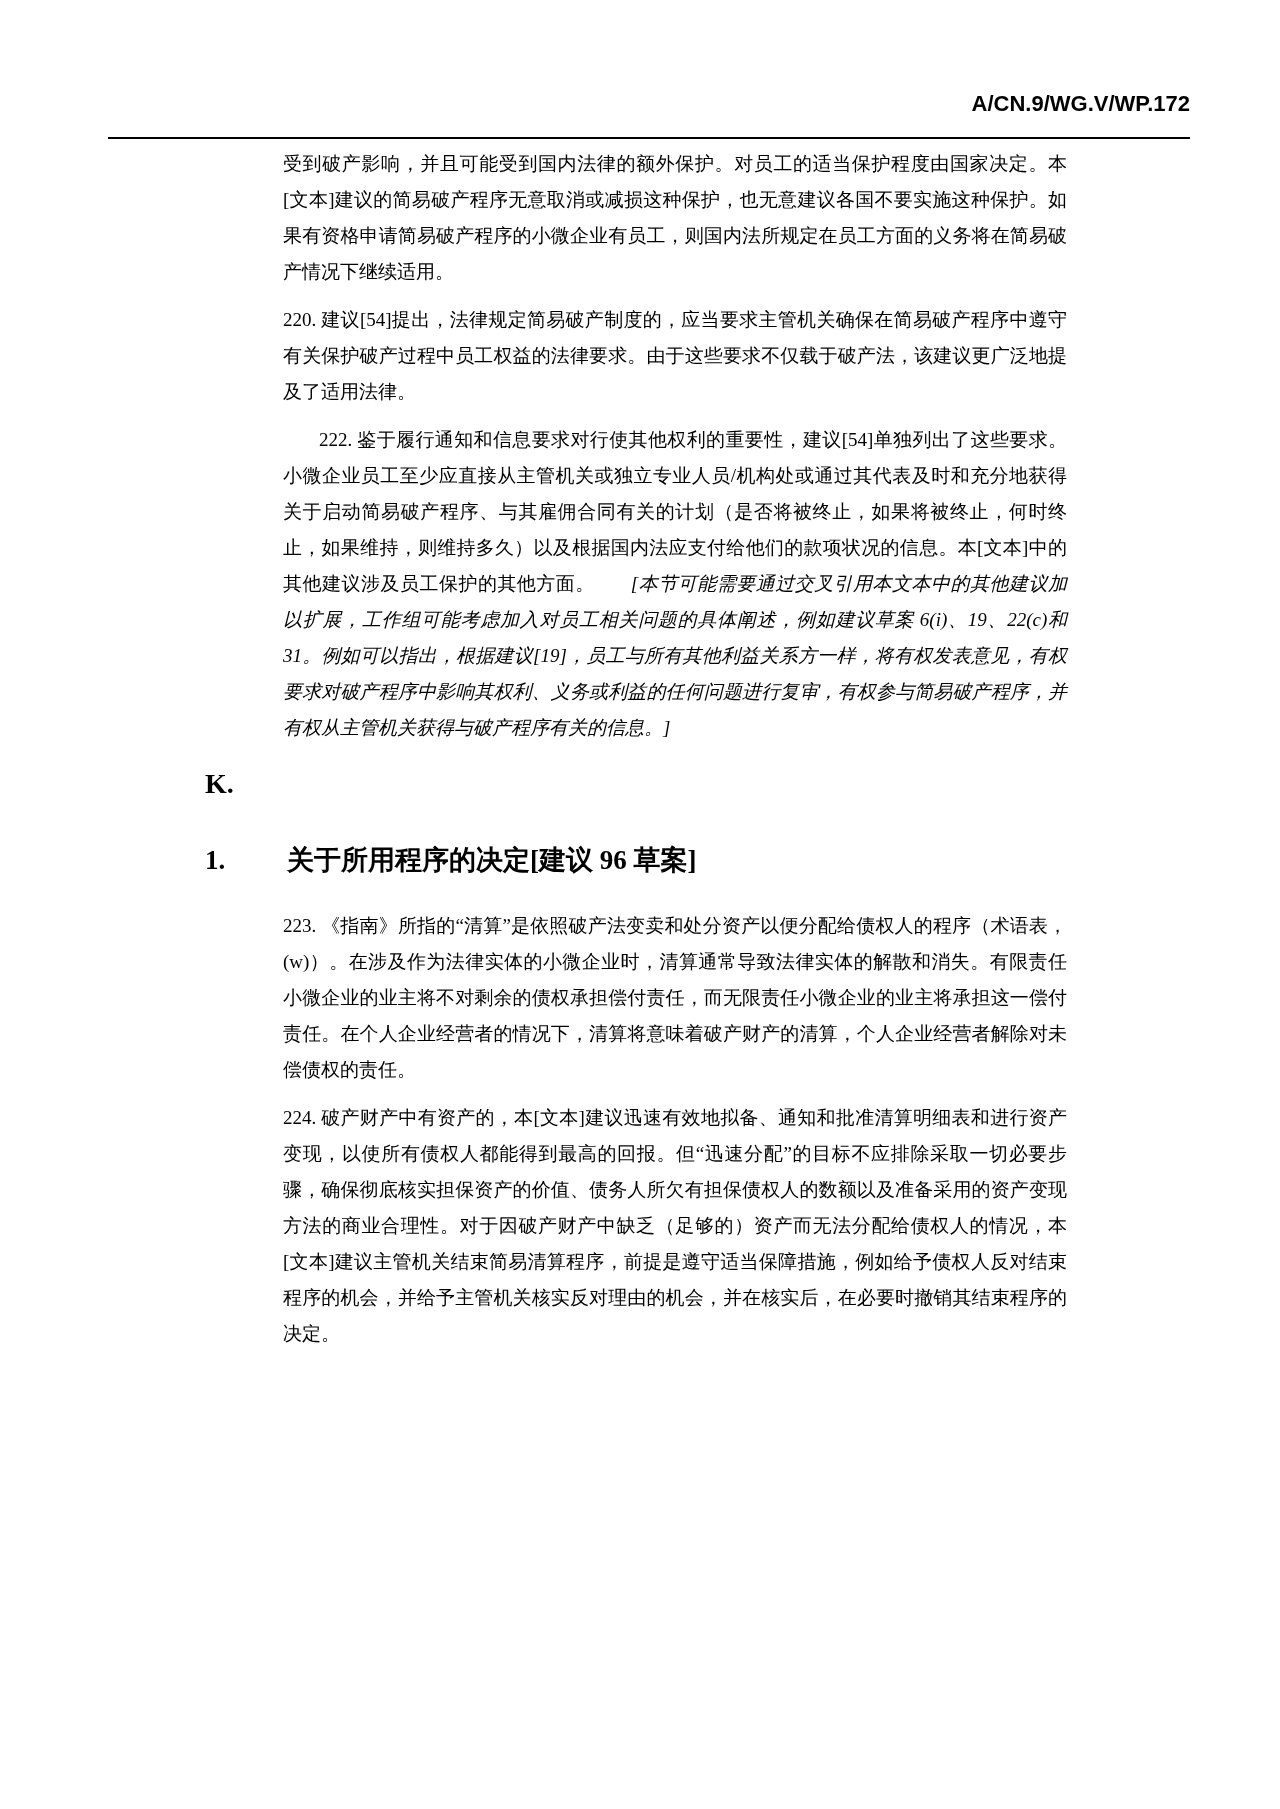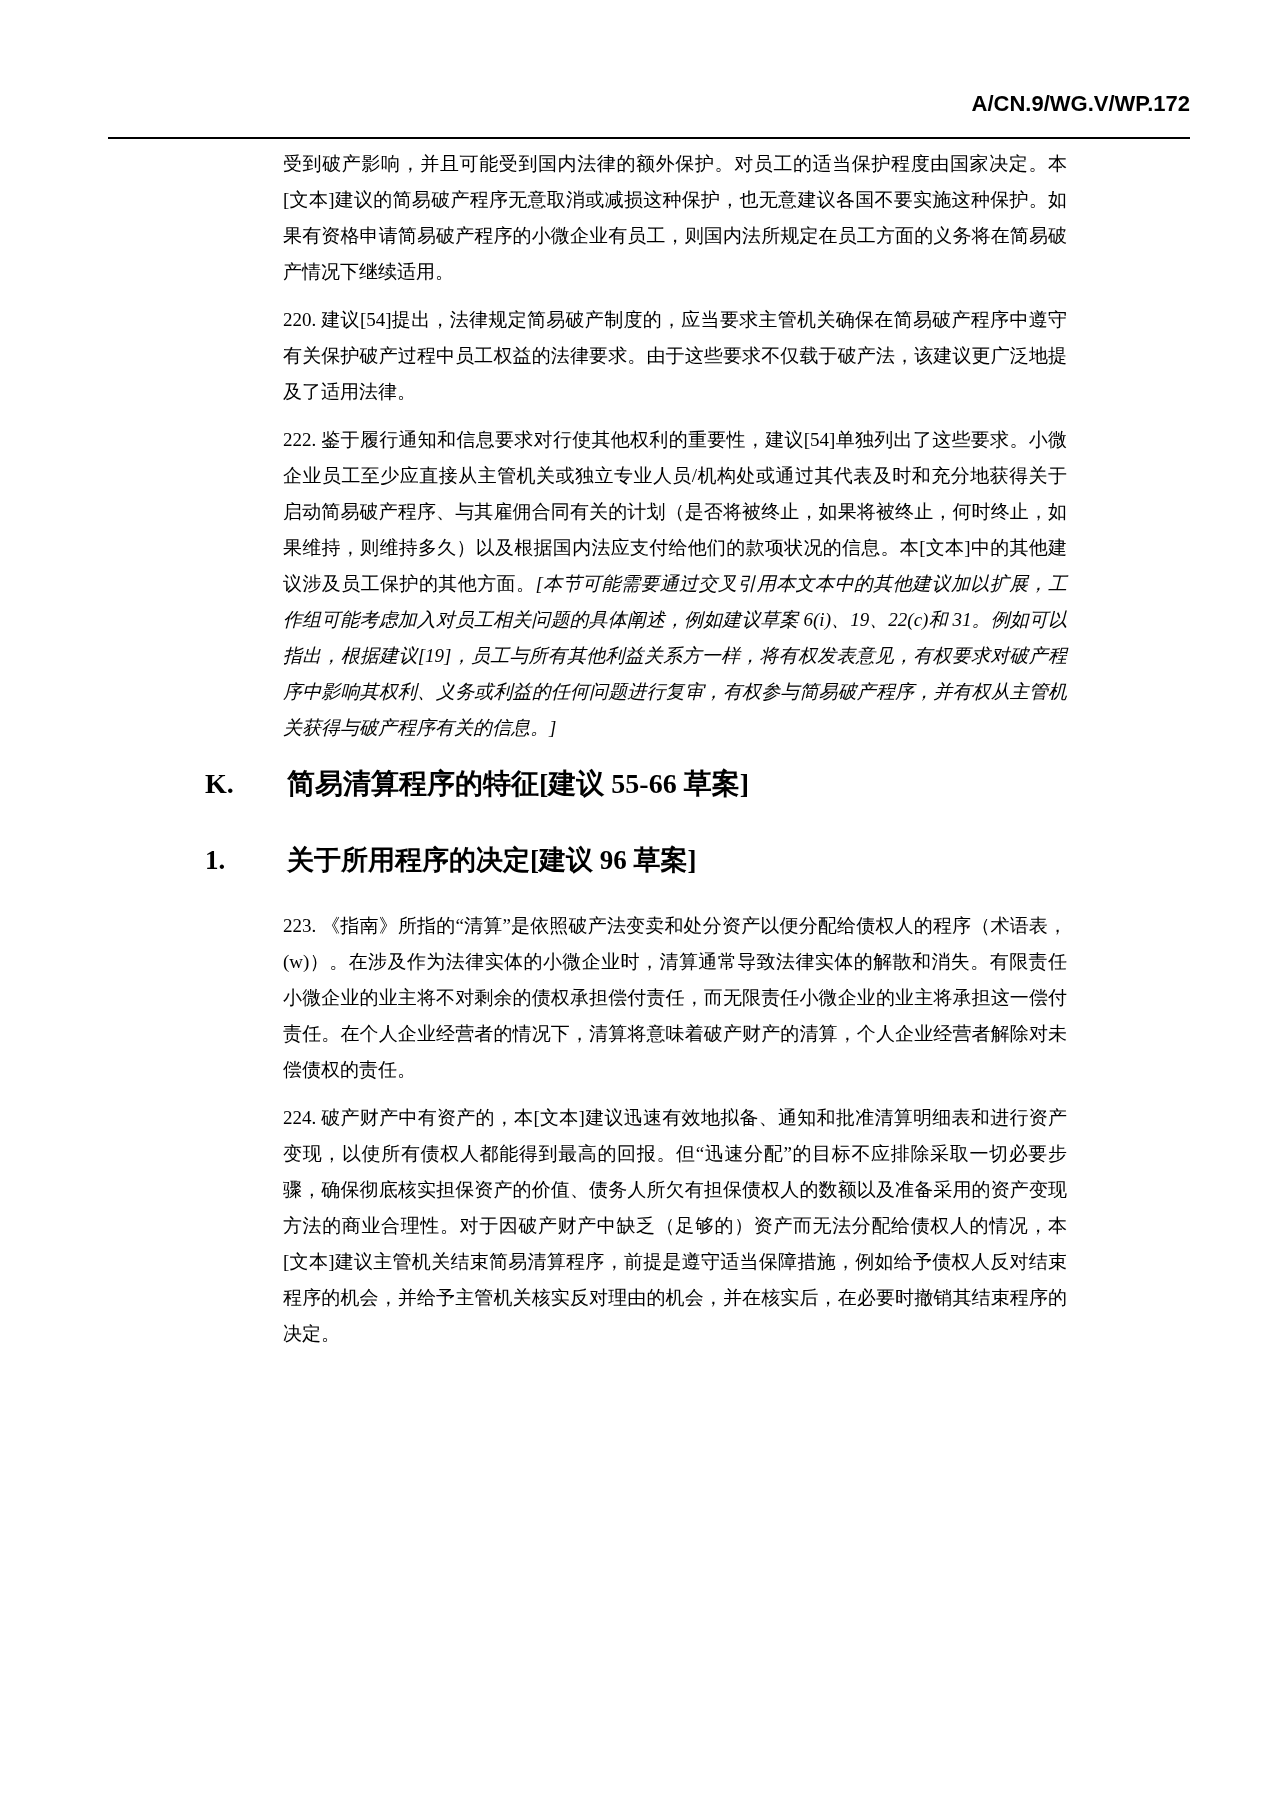--- a/index.html
+++ b/index.html
@@ -36,21 +36,21 @@
     width: 1280px;
   }
   p.body-para {
     margin: 0 0 12px 283px;
     width: 784px;
     font-size: 19px;
     line-height: 36px;
     text-align: justify;
     text-justify: inter-ideograph;
   }
-  p.body-para span { display: inline; }
+  p.body-para span { display: inline; margin-left: 36px; }
   .kai-italic { font-style: italic; }
   .heading {
     display: flex;
     margin: 0 0 0 205px;
     width: 862px;
     font-weight: bold;
     font-size: 28px;
     line-height: 40px;
   }
   .heading .h-label { flex: none; width: 82px; }
@@ -89,21 +89,20 @@
 
     <p class="body-para">受到破产影响，并且可能受到国内法律的额外保护。对员工的适当保护程度由国家决定。本[文本]建议的简易破产程序无意取消或减损这种保护，也无意建议各国不要实施这种保护。如果有资格申请简易破产程序的小微企业有员工，则国内法所规定在员工方面的义务将在简易破产情况下继续适用。</p>
 
     <p class="body-para">220. 建议[54]提出，法律规定简易破产制度的，应当要求主管机关确保在简易破产程序中遵守有关保护破产过程中员工权益的法律要求。由于这些要求不仅载于破产法，该建议更广泛地提及了适用法律。</p>
 
 
     <p class="body-para"><span>222. 鉴于履行通知和信息要求对行使其他权利的重要性，建议[54]单独列出了这些要求。小微企业员工至少应直接从主管机关或独立专业人员/机构处或通过其代表及时和充分地获得关于启动简易破产程序、与其雇佣合同有关的计划（是否将被终止，如果将被终止，何时终止，如果维持，则维持多久）以及根据国内法应支付给他们的款项状况的信息。本[文本]中的其他建议涉及员工保护的其他方面。</span><span class="kai-italic">[本节可能需要通过交叉引用本文本中的其他建议加以扩展，工作组可能考虑加入对员工相关问题的具体阐述，例如建议草案 6(i)、19、22(c)和 31。例如可以指出，根据建议[19]，员工与所有其他利益关系方一样，将有权发表意见，有权要求对破产程序中影响其权利、义务或利益的任何问题进行复审，有权参与简易破产程序，并有权从主管机关获得与破产程序有关的信息。]</span></p>
 
     <div class="heading heading-k">
       <span class="h-label">K.</span>
-      <span class="h-title">简易清算程序的特征[建议 55-66 草案]</span>
     </div>
 
     <div class="heading heading-1">
       <span class="h-label">1.</span>
       <span class="h-title">关于所用程序的决定[建议 96 草案]</span>
     </div>
 
     <p class="body-para para-223">223. 《指南》所指的“清算”是依照破产法变卖和处分资产以便分配给债权人的程序（术语表，(w)）。在涉及作为法律实体的小微企业时，清算通常导致法律实体的解散和消失。有限责任小微企业的业主将不对剩余的债权承担偿付责任，而无限责任小微企业的业主将承担这一偿付责任。在个人企业经营者的情况下，清算将意味着破产财产的清算，个人企业经营者解除对未偿债权的责任。</p>
 
     <p class="body-para">224. 破产财产中有资产的，本[文本]建议迅速有效地拟备、通知和批准清算明细表和进行资产变现，以使所有债权人都能得到最高的回报。但“迅速分配”的目标不应排除采取一切必要步骤，确保彻底核实担保资产的价值、债务人所欠有担保债权人的数额以及准备采用的资产变现方法的商业合理性。对于因破产财产中缺乏（足够的）资产而无法分配给债权人的情况，本[文本]建议主管机关结束简易清算程序，前提是遵守适当保障措施，例如给予债权人反对结束程序的机会，并给予主管机关核实反对理由的机会，并在核实后，在必要时撤销其结束程序的决定。</p>

